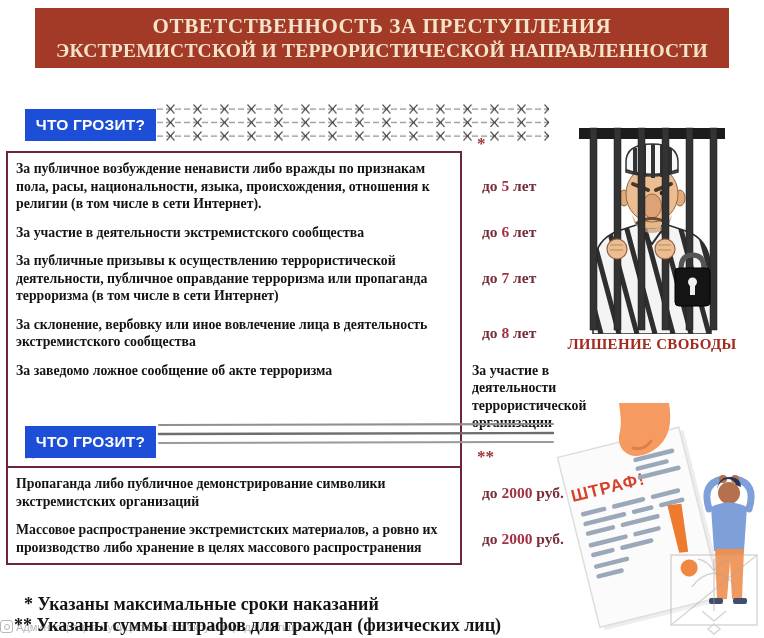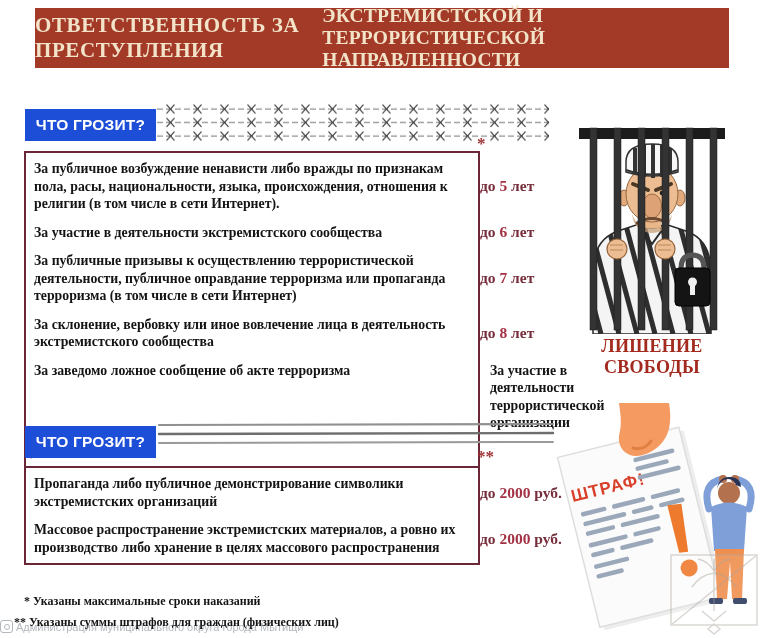--- a/index.html
+++ b/index.html
@@ -1,53 +1,53 @@
 <!DOCTYPE html>
 <html><head>
 <meta charset="utf-8">
 <style>
   html,body{margin:0;padding:0;background:#ffffff;}
   .page{position:relative;width:764px;height:638px;background:#ffffff;overflow:hidden;
         font-family:"Liberation Serif",serif;}
 
   
   .banner{position:absolute;left:35px;top:8px;width:694px;height:60px;background:#a23a27;
-          color:#f3e3c9;display:flex;flex-direction:row;justify-content:center;align-items:center;gap:1px;}
+          color:#f3e3c9;display:flex;flex-direction:column;justify-content:center;align-items:center;gap:1px;}
   .banner .l1{font-size:21px;font-weight:bold;letter-spacing:.6px;}
   .banner .l2{font-size:19.5px;font-weight:bold;letter-spacing:.2px;}
 
   
   .badge{position:absolute;left:25px;width:131px;height:32px;background:#1d4ed8;color:#ffffff;
          font-family:"Liberation Sans",sans-serif;font-weight:bold;font-size:15.5px;
          display:flex;align-items:center;justify-content:center;letter-spacing:.2px;}
   .badge1{top:109px;} .badge2{top:426px;}
   .wire{position:absolute;left:157px;top:102px;}
   .lines{position:absolute;left:157px;top:420px;}
 
   .fnmark{position:absolute;left:477px;font-weight:bold;font-size:17px;color:#9c3133;}
   .fnmark1{top:134px;} .fnmark2{top:447px;}
 
   
-  .pen-grid{position:absolute;left:24px;width:572px;display:grid;grid-template-columns:456px 116px;
+  .pen-grid{position:absolute;left:6px;width:572px;display:grid;grid-template-columns:456px 116px;
             row-gap:9px;padding:8px 0;}
   .grid1{top:151px;} .grid2{top:466px;}
   .box-outline{position:absolute;top:0;bottom:0;left:0;width:456px;border:2px solid #6b2737;
                box-sizing:border-box;pointer-events:none;}
   .crime{padding:1px 14px 1px 10px;font-weight:bold;font-size:13.8px;line-height:1.27;color:#141414;}
-  .term{align-self:center;font-weight:bold;font-size:15.5px;color:#772e3b;white-space:nowrap;}
+  .term{align-self:center;padding-left:20px;font-weight:bold;font-size:15.5px;color:#772e3b;white-space:nowrap;}
   .term .num{color:#a43244;}
 
   
   .prisoner{position:absolute;left:577px;top:122px;}
   .caption{position:absolute;left:564px;top:336px;width:176px;text-align:center;
-           font-weight:bold;font-size:18px;color:#a32a1e;letter-spacing:.3px;}
+           font-weight:bold;font-size:15px;color:#a32a1e;letter-spacing:.3px;}
   .fine{position:absolute;left:551px;top:403px;}
 
   
-  .fn{position:absolute;font-weight:bold;font-size:12px;color:#141414;z-index:2;}
+  .fn{position:absolute;font-weight:bold;font-size:18px;color:#141414;z-index:2;}
   .fn1{left:24px;top:594px;} .fn2{left:14px;top:615px;}
   .wm{position:absolute;left:0;top:620px;width:360px;z-index:1;color:#b2b8be;
       font-family:"Liberation Sans",sans-serif;font-size:11px;display:flex;align-items:center;gap:3px;}
   .wm-ico{width:11px;height:11px;border:1.2px solid #b2b8be;border-radius:3px;position:relative;flex:0 0 auto;}
   .wm-ico::after{content:"";position:absolute;left:2.5px;top:2.5px;width:4px;height:4px;border:1px solid #b2b8be;border-radius:50%;}
 </style>
 </head>
 <body>
 
 <div class="page">

